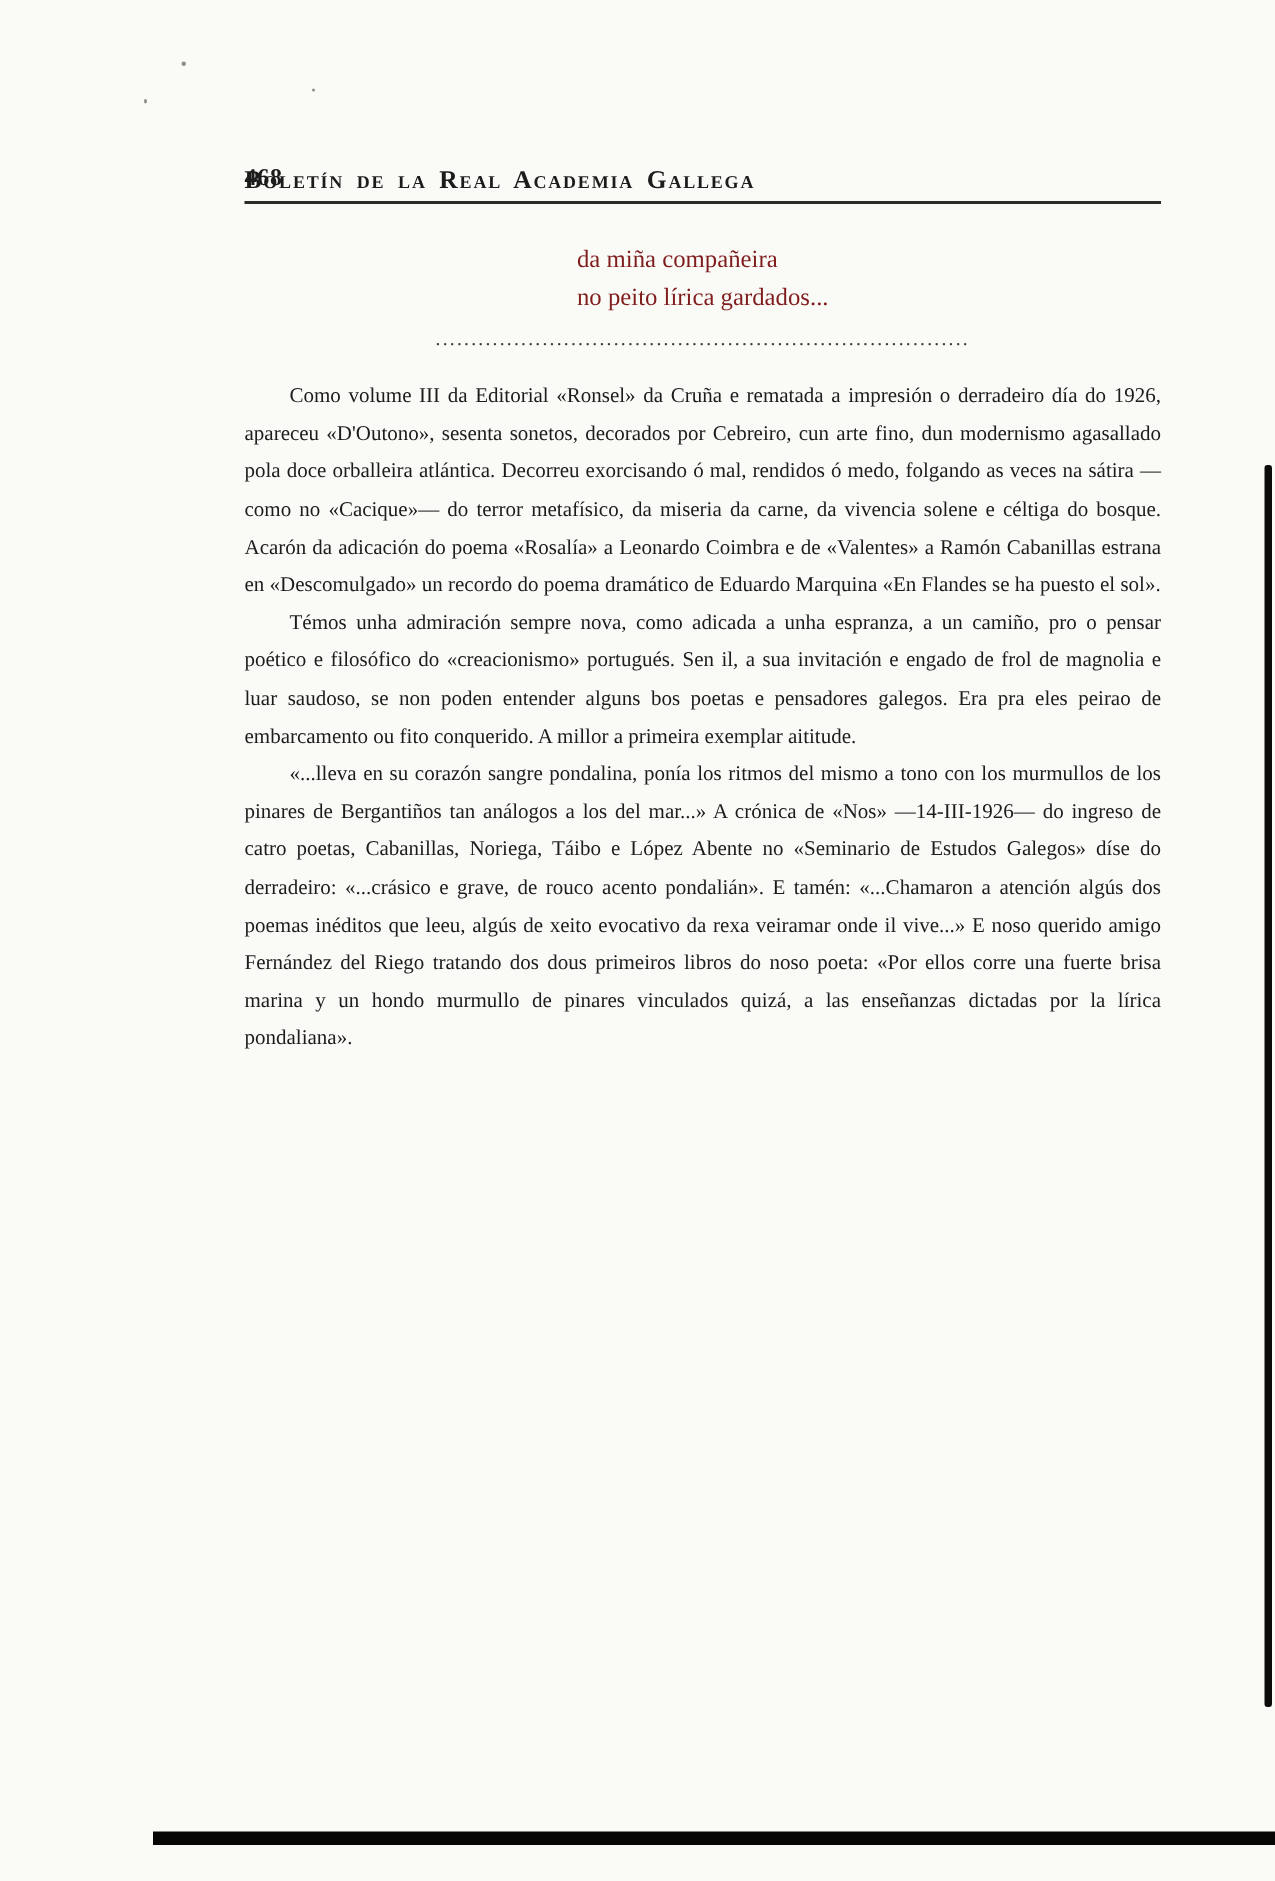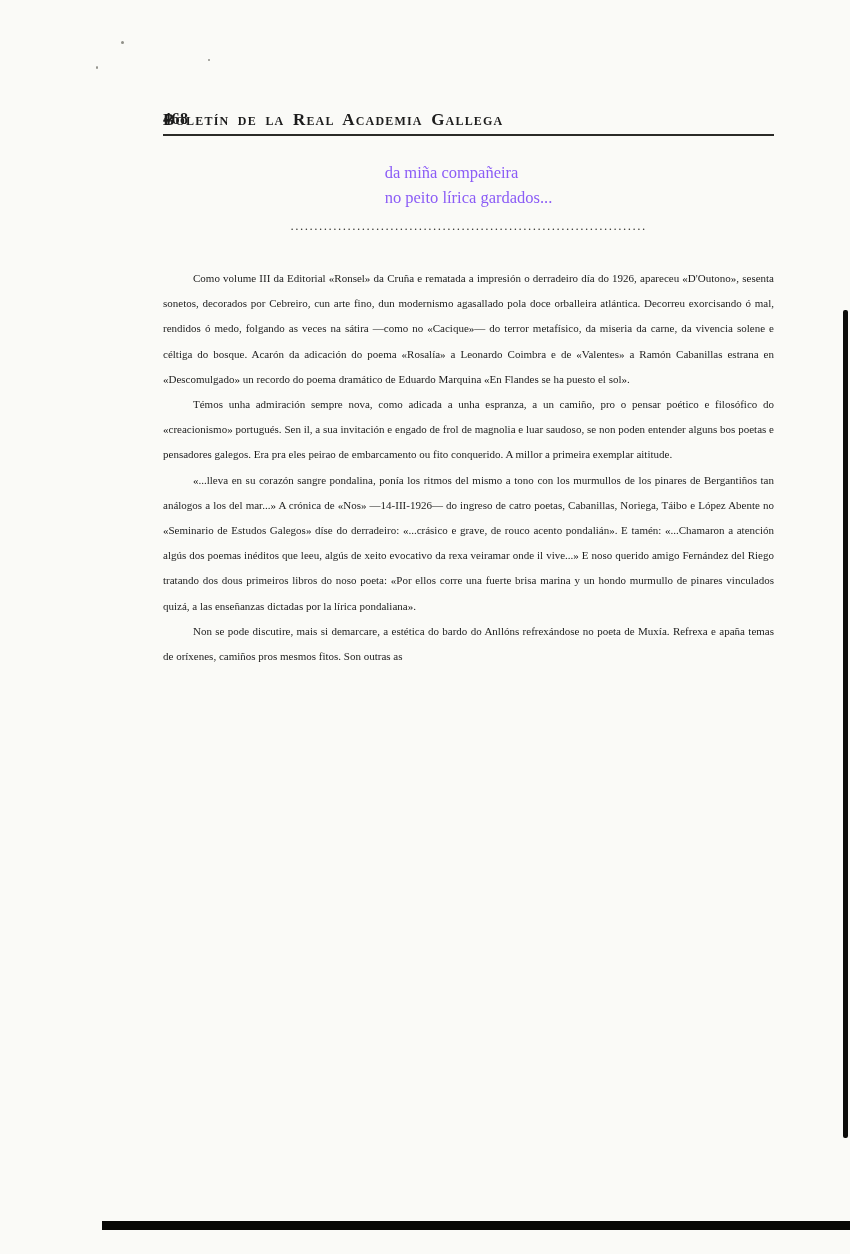--- a/index.html
+++ b/index.html
@@ -57,41 +57,41 @@
     top: 160px;
     left: 163px;
     width: 611px;
     text-align: center;
   }
   .verse {
     display: inline-block;
     text-align: left;
     font-size: 16.5px;
     line-height: 25px;
-    color: #8b5cf6;
+    color: #7f1d1d;
   }
   .ellipsis-row {
     position: absolute;
     top: 218px;
     left: 163px;
     width: 611px;
     text-align: center;
     font-size: 13px;
     letter-spacing: 1.5px;
     color: #3a3a36;
     white-space: nowrap;
     overflow: hidden;
   }
   
   .body-text {
     position: absolute;
-    top: 266px;
+    top: 252px;
     left: 163px;
     width: 611px;
-    font-size: 11px;
+    font-size: 14px;
     line-height: 25.2px;
     text-align: justify;
   }
   .body-text p {
     margin: 0;
     text-indent: 30px;
   }
   
   .scan-line-right {
     position: absolute;
@@ -137,21 +137,20 @@
       <div>no peito lírica gardados...</div>
     </div>
   </div>
 
   <div class="ellipsis-row">...........................................................................</div>
 
   <main class="body-text">
     <p>Como volume III da Editorial «Ronsel» da Cruña e rematada a impresión o derradeiro día do 1926, apareceu «D'Outono», sesenta sonetos, decorados por Cebreiro, cun arte fino, dun modernismo agasallado pola doce orballeira atlántica. Decorreu exorcisando ó mal, rendidos ó medo, folgando as veces na sátira —como no «Cacique»— do terror metafísico, da miseria da carne, da vivencia solene e céltiga do bosque. Acarón da adicación do poema «Rosalía» a Leonardo Coimbra e de «Valentes» a Ramón Cabanillas estrana en «Descomulgado» un recordo do poema dramático de Eduardo Marquina «En Flandes se ha puesto el sol».</p>
     <p>Témos unha admiración sempre nova, como adicada a unha espranza, a un camiño, pro o pensar poético e filosófico do «creacionismo» portugués. Sen il, a sua invitación e engado de frol de magnolia e luar saudoso, se non poden entender alguns bos poetas e pensadores galegos. Era pra eles peirao de embarcamento ou fito conquerido. A millor a primeira exemplar aititude.</p>
     <p>«...lleva en su corazón sangre pondalina, ponía los ritmos del mismo a tono con los murmullos de los pinares de Bergantiños tan análogos a los del mar...» A crónica de «Nos» —14-III-1926— do ingreso de catro poetas, Cabanillas, Noriega, Táibo e López Abente no «Seminario de Estudos Galegos» díse do derradeiro: «...crásico e grave, de rouco acento pondalián». E tamén: «...Chamaron a atención algús dos poemas inéditos que leeu, algús de xeito evocativo da rexa veiramar onde il vive...» E noso querido amigo Fernández del Riego tratando dos dous primeiros libros do noso poeta: «Por ellos corre una fuerte brisa marina y un hondo murmullo de pinares vinculados quizá, a las enseñanzas dictadas por la lírica pondaliana».</p>
-    <p>Non se pode discutire, mais si demarcare, a estética do bardo do Anllóns refrexándose no poeta de Muxía. Refrexa e apaña temas de oríxenes, camiños pros mesmos fitos. Son outras as</p>
   </main>
 
   <div class="scan-line-right"></div>
   <div class="scan-bar-bottom"></div>
   <div class="scan-speck speck-1"></div>
   <div class="scan-speck speck-2"></div>
   <div class="scan-speck speck-3"></div>
 
 </div>
 

